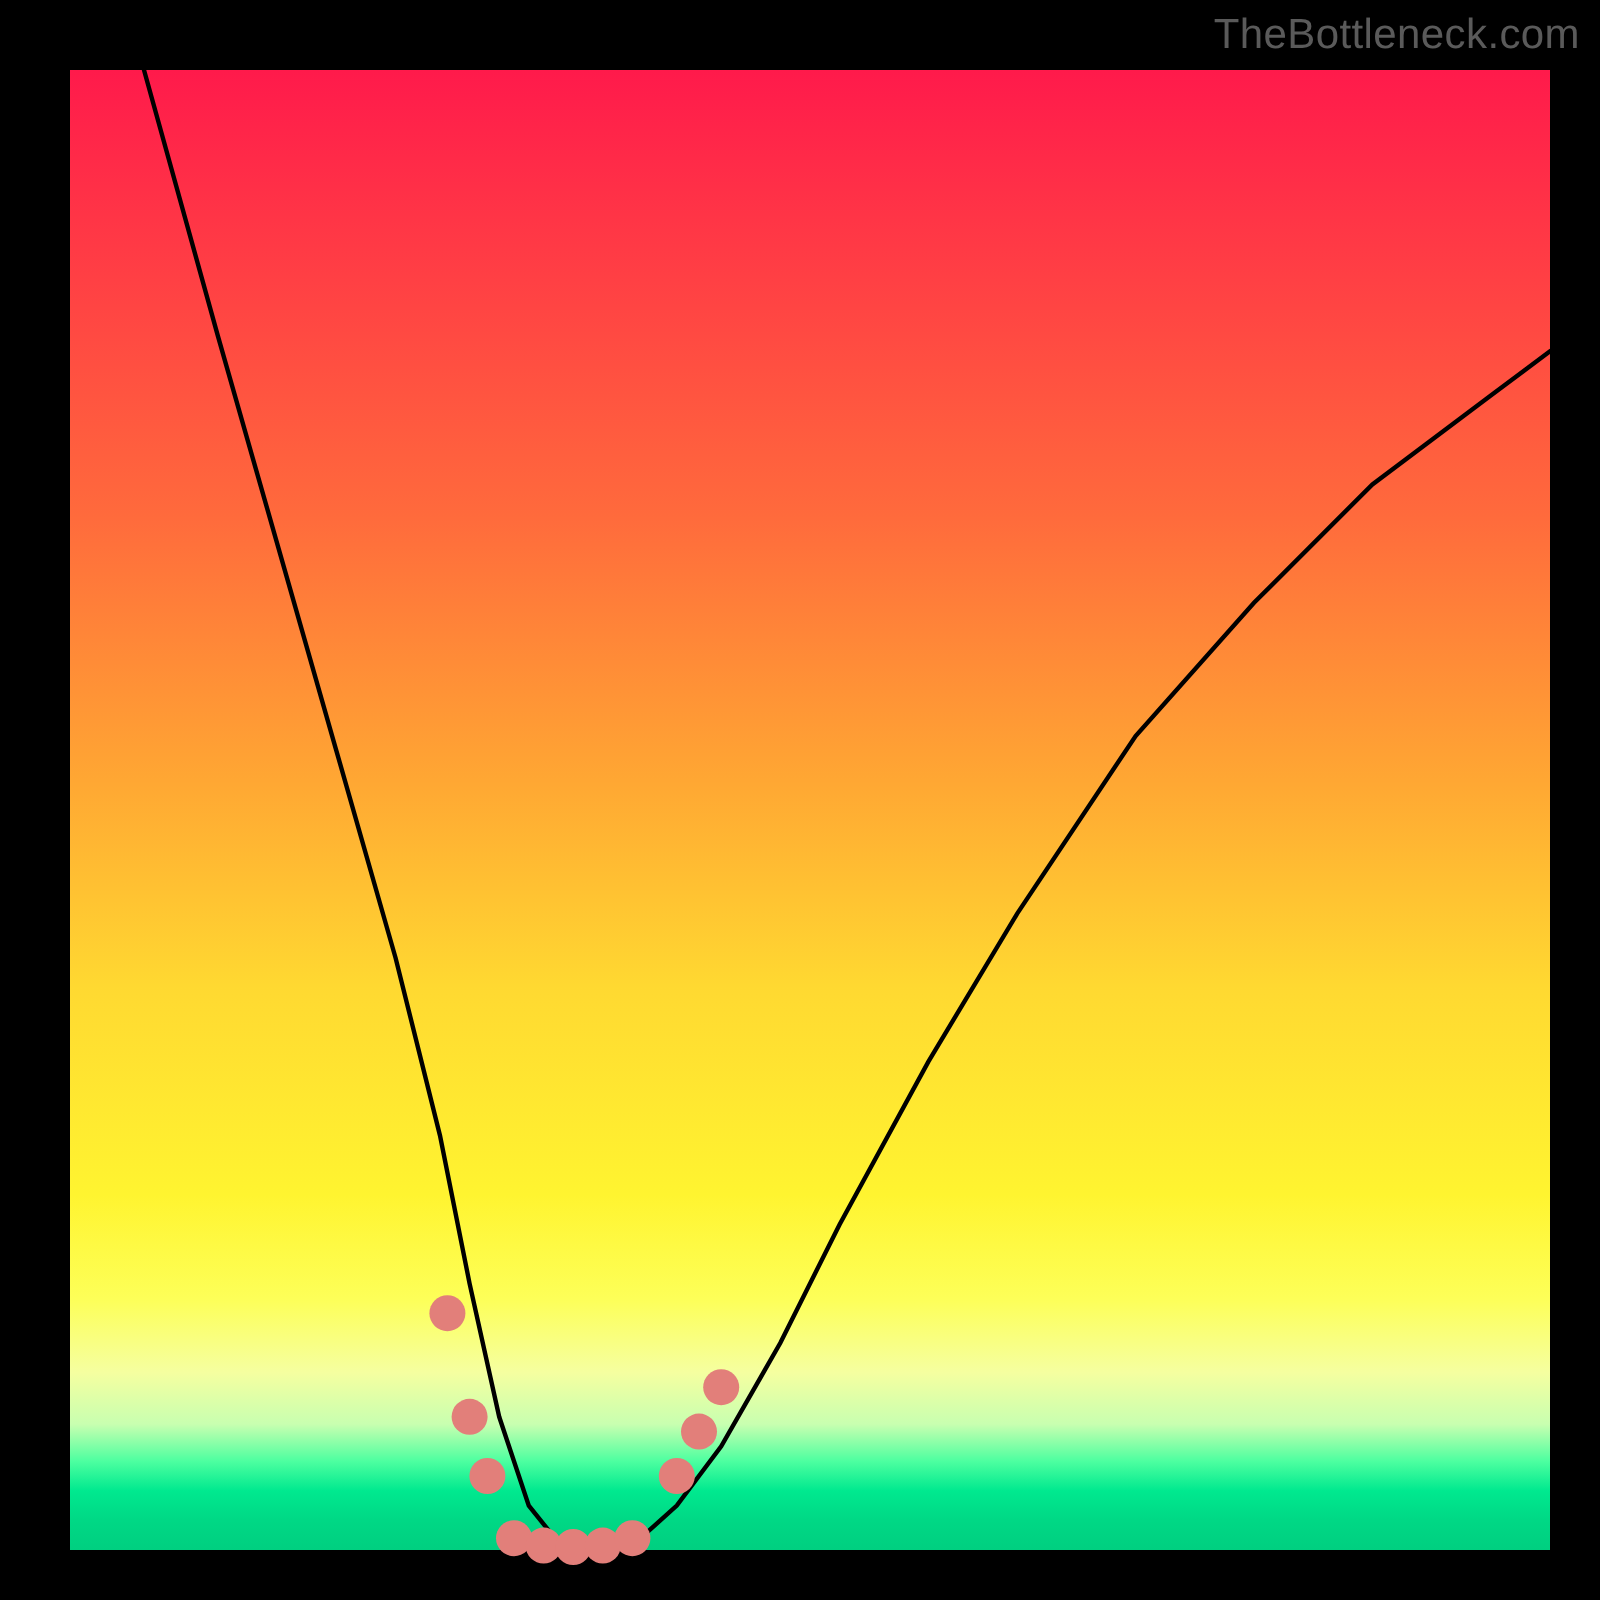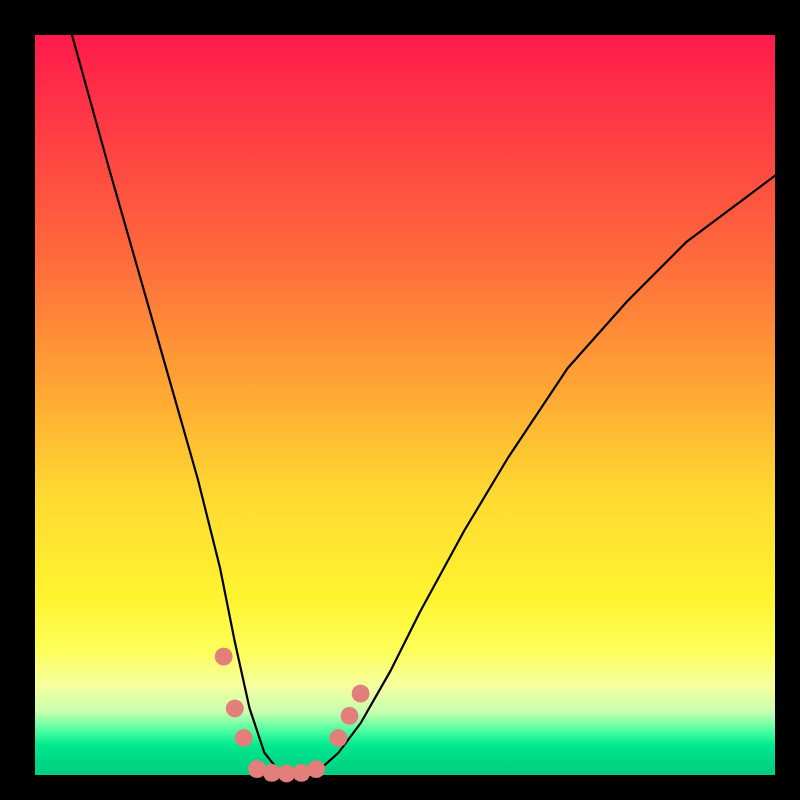--- a/index.html
+++ b/index.html
@@ -86,13 +86,14 @@
           <circle cx="236.8" cy="737.8" r="9" class="marker"></circle>
           <circle cx="251.6" cy="738.5" r="9" class="marker"></circle>
           <circle cx="266.4" cy="737.8" r="9" class="marker"></circle>
           <circle cx="281.2" cy="734.1" r="9" class="marker"></circle>
           <circle cx="303.4" cy="703.0" r="9" class="marker"></circle>
           <circle cx="314.5" cy="680.8" r="9" class="marker"></circle>
           <circle cx="325.6" cy="658.6" r="9" class="marker"></circle>
         </g>
     </svg>
   </div>
+  <div class="watermark">TheBottleneck.com</div>
 </div>
 
 </body></html>

